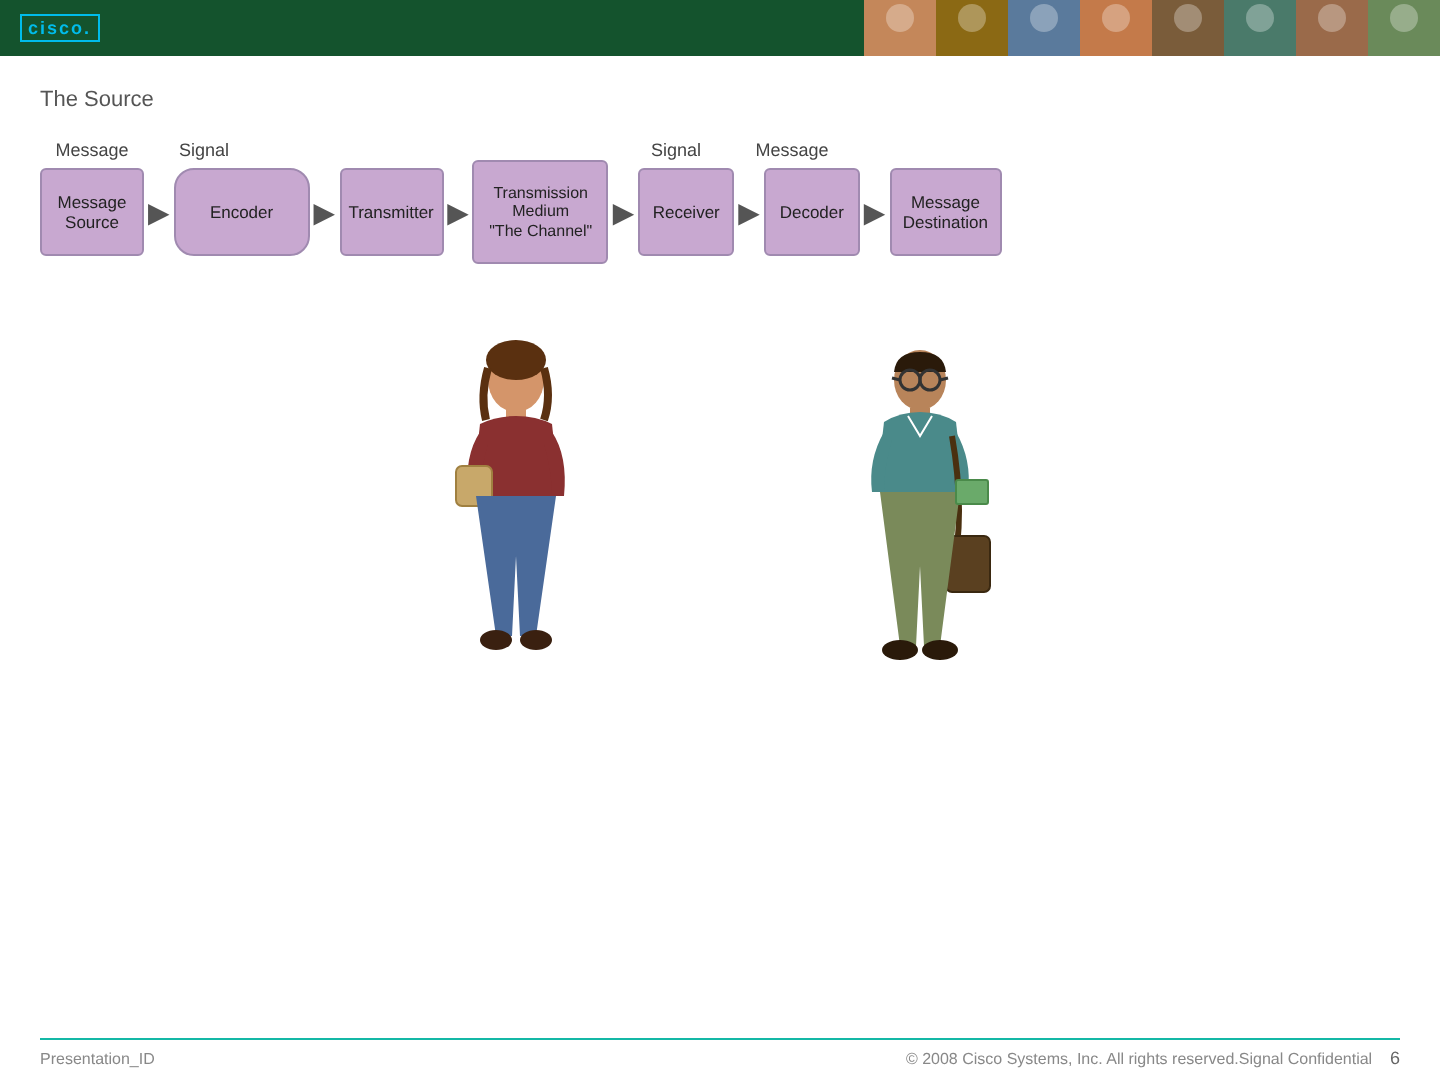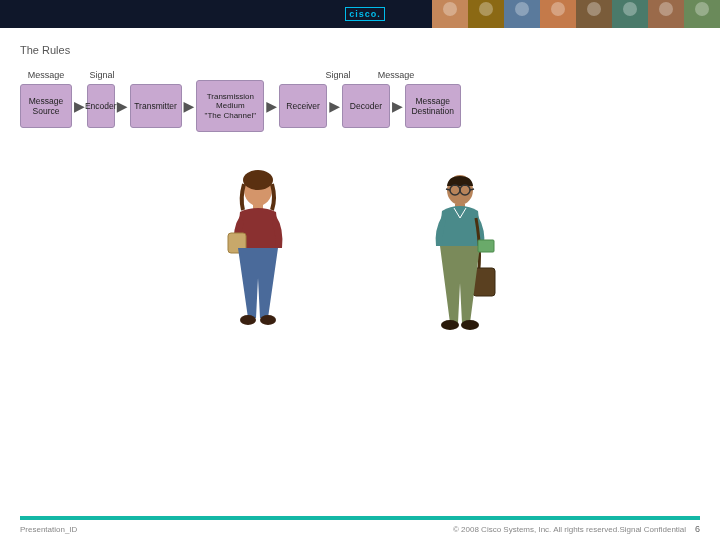--- a/index.html
+++ b/index.html
@@ -10,25 +10,24 @@
       font-family: Arial, sans-serif;
       background: #fff;
       overflow: hidden;
       position: relative;
     }
 
     
     .top-banner {
       width: 720px;
       height: 28px;
-      background: #0f172a;
+      background: #14532d;
       display: flex;
       align-items: center;
       position: relative;
-      justify-content: center;
     }
 
     .cisco-logo {
       margin-left: 10px;
       color: #00bceb;
       font-size: 11px;
       font-weight: bold;
       letter-spacing: 1px;
     }
 
@@ -183,21 +182,21 @@
     .footer {
       position: absolute;
       bottom: 6px;
       left: 20px;
       right: 20px;
       display: flex;
       justify-content: space-between;
       align-items: center;
       font-size: 8px;
       color: #888;
-      border-top: 4px solid #14b8a6;
+      border-top: 1px solid #14b8a6;
       padding-top: 4px;
     }
 
     .footer-center {
       text-align: right;
       flex: 1;
     }
 
     .footer-right {
       text-align: right;
@@ -222,21 +221,21 @@
     <div class="photo-block"></div>
     <div class="photo-block"></div>
     <div class="photo-block"></div>
     <div class="photo-block"></div>
     <div class="photo-block"></div>
   </div>
 </div>
 
 <div class="content">
 
-  <div class="subtitle">The Rules</div>
+  <div class="subtitle">The Source</div>
 
   <div class="diagram-container">
 
     <div class="label-row">
 
       <div style="width:52px; text-align:center; font-size:9px; color:#444;">Message</div>
       <div style="width:6px;"></div>
       <div style="width:48px; text-align:center; font-size:9px; color:#444;">Signal</div>
       <div style="width:6px;"></div>
       <div style="width:52px;"></div>
@@ -247,21 +246,21 @@
       <div style="width:6px;"></div>
       <div style="width:48px; text-align:center; font-size:9px; color:#444;">Signal</div>
       <div style="width:6px;"></div>
       <div style="width:56px; text-align:center; font-size:9px; color:#444;">Message</div>
     </div>
 
     <div class="boxes-row">
       <div class="diagram-box" style="width:52px; height:44px;">Message
 Source</div>
       <div class="arrow">▶</div>
-      <div class="diagram-box" style="width:28px; height:44px;">Encoder</div>
+      <div class="diagram-box" style="width:68px; height:44px;border-radius:10px;">Encoder</div>
       <div class="arrow">▶</div>
       <div class="diagram-box" style="width:52px; height:44px;">Transmitter</div>
       <div class="arrow">▶</div>
       <div class="diagram-box" style="width:68px; height:52px; font-size:8px;">Transmission
 Medium
 "The Channel"</div>
       <div class="arrow">▶</div>
       <div class="diagram-box" style="width:48px; height:44px;">Receiver</div>
       <div class="arrow">▶</div>
       <div class="diagram-box" style="width:48px; height:44px;">Decoder</div>

